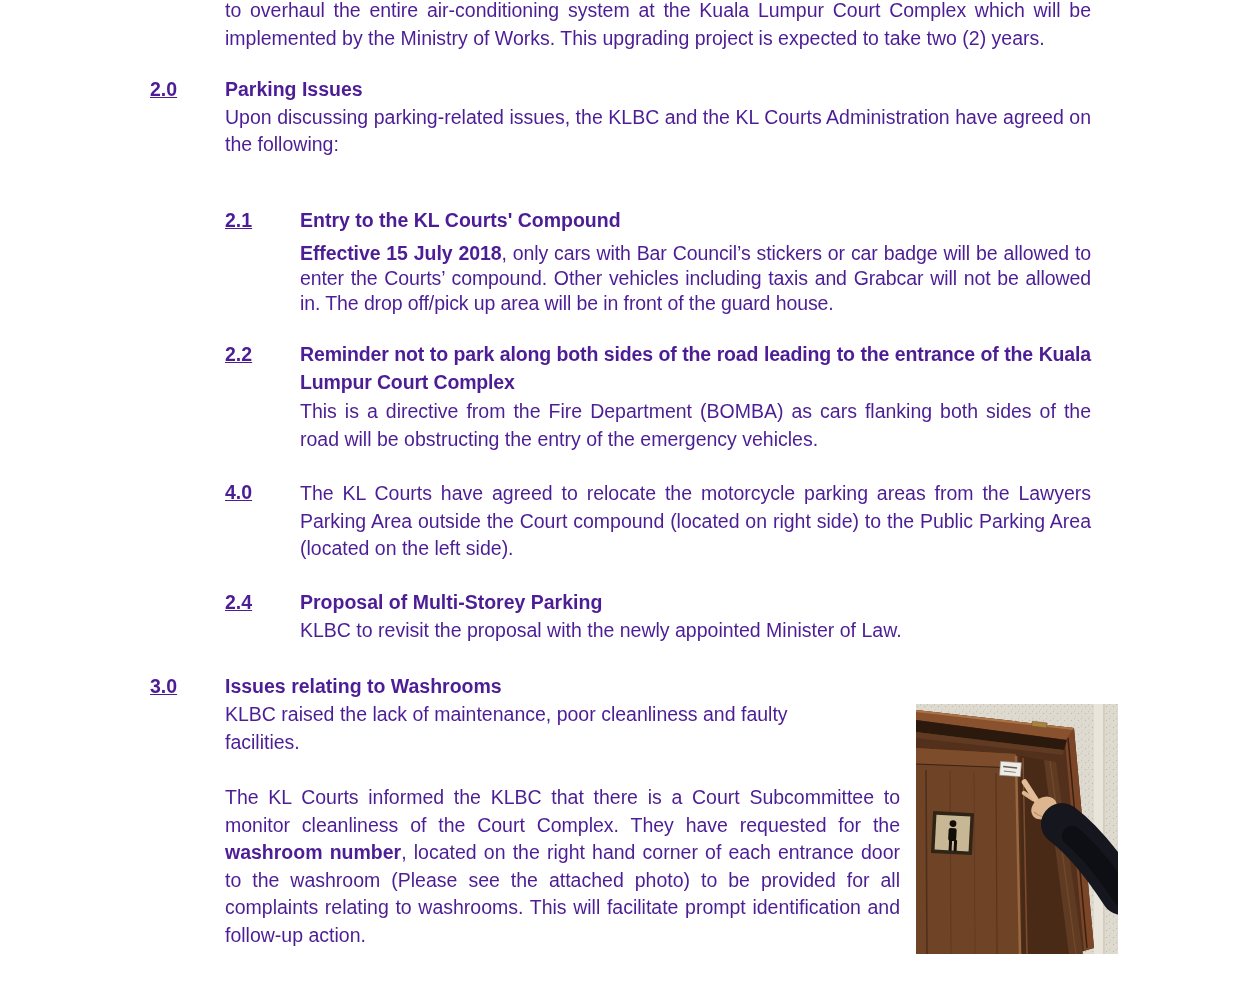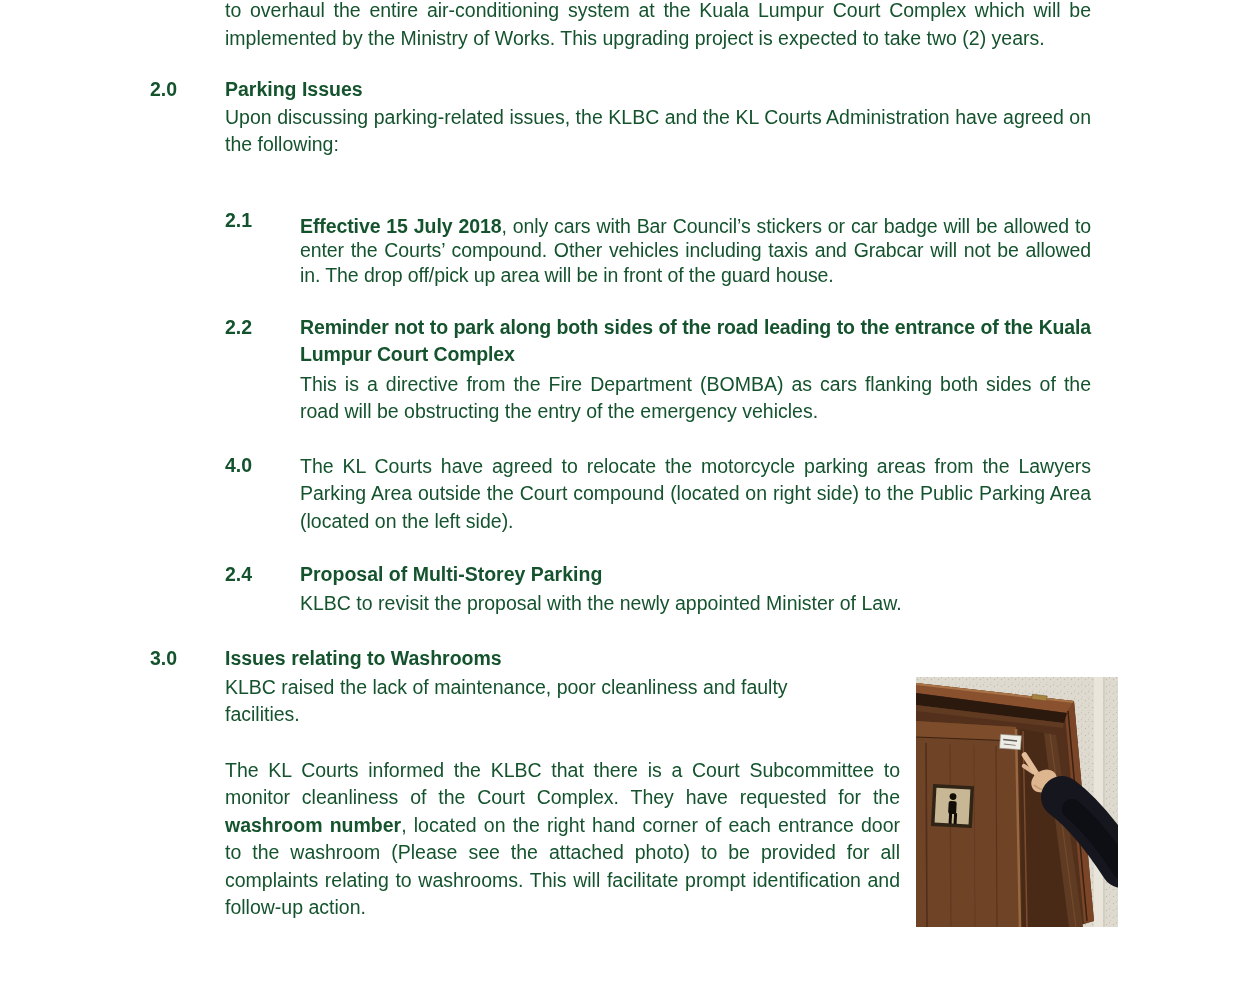--- a/index.html
+++ b/index.html
@@ -6,27 +6,27 @@
   .page{
     position:relative;
     width:1240px;height:1000px;
     box-sizing:border-box;
     padding:0 149px 0 150px;
     overflow:hidden;
     background:#ffffff;
     font-family:"Liberation Sans","DejaVu Sans",sans-serif;
     font-size:19.5px;
     line-height:27.5px;
-    color:#14532d;
+    color:#4c1d95;
   }
   p,h2,h3{margin:0;padding:0;font-size:19.5px;line-height:27.5px;}
   h2,h3{font-weight:bold;}
   .justify{text-align:justify;}
   .row{display:flex;}
-  .num{flex:0 0 75px;font-weight:bold;}
+  .num{flex:0 0 75px;font-weight:bold;text-decoration:underline;}
   .content{flex:1 1 auto;min-width:0;}
   .indent1{margin-left:75px;}
 
   .intro{margin-top:-3px;}
   .sec2row{margin-top:24px;}
   .sub1{margin-top:48px;}
   .sub2{margin-top:26px;}
   .sub3{margin-top:26px;}
   .sub4{margin-top:26px;}
   .sec3row{margin-top:28px;}
@@ -56,20 +56,21 @@
 
   <div class="row sec2row">
     <span class="num">2.0</span>
     <div class="content">
       <h2>Parking Issues</h2>
       <p class="justify">Upon discussing parking-related issues, the KLBC and the KL Courts Administration have agreed on the following:</p>
 
       <div class="row sub1">
         <span class="num">2.1</span>
         <div class="content">
+          <h3>Entry to the KL Courts' Compound</h3>
           <p class="justify body21"><b>Effective 15 July 2018</b><span>, only cars with Bar Council’s stickers or car badge will be allowed to enter the Courts’ compound. Other vehicles including taxis and Grabcar will not be allowed in. The drop off/pick up area will be in front of the guard house.</span></p>
         </div>
       </div>
 
       <div class="row sub2">
         <span class="num">2.2</span>
         <div class="content">
           <h3 class="justify title22">Reminder not to park along both sides of the road leading to the entrance of the Kuala Lumpur Court Complex</h3>
           <p class="justify body22">This is a directive from the Fire Department (BOMBA) as cars flanking both sides of the road will be obstructing the entry of the emergency vehicles.</p>
         </div>

